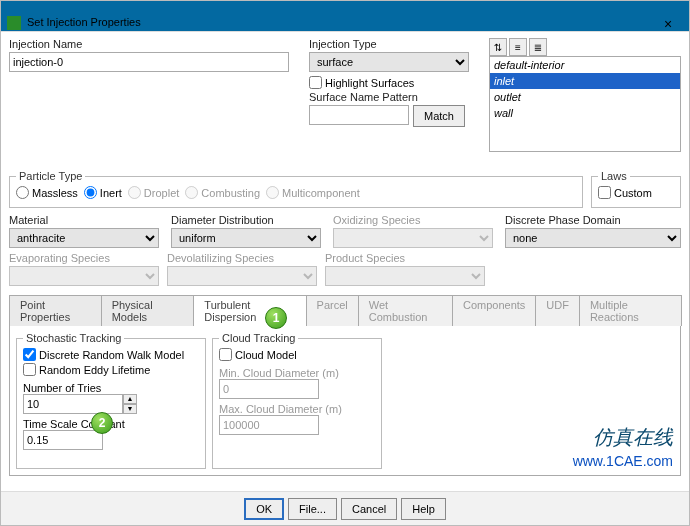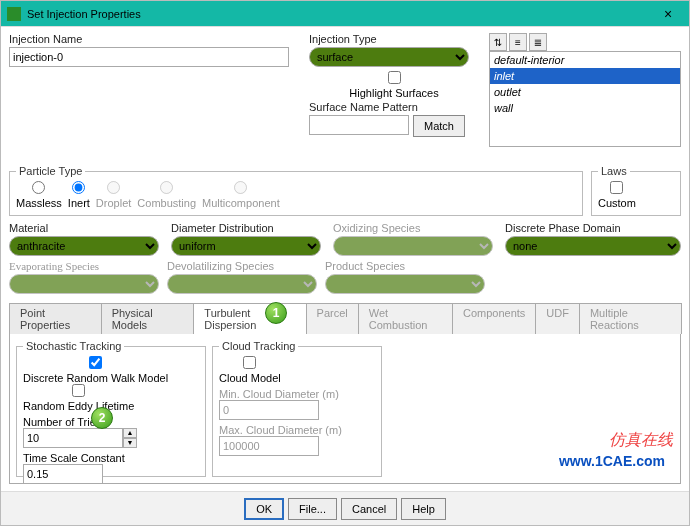--- a/index.html
+++ b/index.html
@@ -1,45 +1,45 @@
 <!DOCTYPE html>
 <html><head>
 <meta charset="utf-8">
 <style>
   * { box-sizing: border-box; font-family: "Microsoft YaHei", Tahoma, sans-serif; font-size: 11px; }
   body { margin: 0; background: #f0f0f0; width: 690px; height: 526px; position: relative; }
   .window { background: #fff; width: 690px; height: 526px; border: 1px solid #bbb; display: flex; flex-direction: column; }
-  .titlebar { height: 26px; background: #14b8a6; display: flex; align-items: center; padding: 0 6px; border-bottom: 1px solid #ddd; }
+  .titlebar { height: 26px; background: #0369a1; display: flex; padding: 15px 6px; border-bottom: 1px solid #ddd; }
   .appicon { width: 14px; height: 14px; background: #2a8c2a; margin-right: 6px; }
   .title { flex: 1; }
   .closebtn { width: 30px; text-align: center; font-size: 14px; cursor: default; }
   .content { flex: 1; padding: 6px 8px; background: #fff; position: relative; }
   .row { display: flex; gap: 10px; }
   .col { display: flex; flex-direction: column; }
   label.lbl { margin-bottom: 2px; color: #222; }
   input[type=text].fld, select.fld { height: 20px; border: 1px solid #aaa; padding: 0 3px; background: #fff; }
-  select.fld { background: #4d7c0f; border-radius: 10px; }
-  .ck { display: inline-flex; align-items: center; gap: 3px; flex-direction: column; }
+  select.fld { background: #e5e5e5; }
+  .ck { display: inline-flex; align-items: center; gap: 3px; }
   input[type=checkbox], input[type=radio] { margin: 0; }
   .surfbox { border: 1px solid #aaa; background: #fff; height: 96px; overflow: auto; }
   .surfitem { padding: 2px 4px; font-style: italic; }
   .surfitem.sel { background: #1e63c8; color: #fff; }
   .iconbtn { width: 18px; height: 18px; border: 1px solid #aaa; background: #eee; display: inline-flex; align-items: center; justify-content: center; font-size: 10px; }
   fieldset { border: 1px solid #bbb; margin: 0; padding: 4px 6px 6px 6px; }
   fieldset > legend { padding: 0 3px; color: #333; }
   .tabs { display: flex; border-bottom: 1px solid #aaa; margin-top: 8px; }
   .tab { padding: 3px 10px; border: 1px solid #aaa; border-bottom: none; background: #eaeaea; margin-right: -1px; color: #444; position: relative; top: 1px; }
   .tab.inactive { color: #999; background: #f0f0f0; }
   .tab.active { background: #fff; }
   .tabbody { border: 1px solid #aaa; border-top: none; padding: 6px; height: 150px; display: flex; gap: 6px; }
   .btn { height: 22px; padding: 0 10px; border: 1px solid #888; background: #eee; }
   .btn.def { border: 2px solid #2a6dc0; }
   .bottombar { height: 34px; display: flex; align-items: center; justify-content: center; gap: 4px; background: #f2f2f2; border-top: 1px solid #ddd; }
-  .wm1 { position: absolute; right: 16px; bottom: 40px; color: #ef4444; font-size: 16px; font-style: italic; }
-  .wm2 { position: absolute; right: 24px; bottom: 22px; color: #0a50c0; font-size: 14px; font-weight: bold; }
+  .wm1 { position: absolute; right: 16px; bottom: 40px; color: #0c4a6e; font-size: 20px; font-style: italic; }
+  .wm2 { position: absolute; right: 16px; bottom: 22px; color: #0a50c0; font-size: 14px; font-weight: normal; }
   .marker { position: absolute; width: 22px; height: 22px; border-radius: 50%; background: radial-gradient(circle at 35% 30%, #9fe060, #3a9c1c); color: #fff; font-weight: bold; display: flex; align-items: center; justify-content: center; font-size: 12px; border: 1px solid #2a7a10; }
   .spinner { display: flex; }
   .spinner input { width: 100px; height: 20px; border: 1px solid #aaa; padding: 0 3px; }
   .spinbtns { display: flex; flex-direction: column; }
   .spinbtns div { width: 14px; height: 10px; border: 1px solid #aaa; background: #eee; font-size: 7px; text-align: center; line-height: 8px; }
   .disabled { color: #999; background: #eee; }
 </style>
 </head>
 <body>
 
@@ -137,21 +137,21 @@
           <label class="lbl" style="color:#999;">Oxidizing Species</label>
         <select class="fld disabled" disabled=""><option></option></select>
         </div>
       <div class="col" style="flex:1;justify-content:flex-end;">
           <label class="lbl">Discrete Phase Domain</label>
         <select class="fld"><option>none</option></select>
         </div>
     </div>
     <div class="row" style="margin-top:4px; gap:8px;">
       <div class="col" style="width:150px;">
-          <label class="lbl" style="color:#999;font-family:Liberation Serif, serif;">Evaporating Species</label>
+          <label class="lbl" style="color:#999;">Evaporating Species</label>
         <select class="fld disabled" disabled=""><option></option></select>
         </div>
       <div class="col" style="width:150px;">
           <label class="lbl" style="color:#999;">Devolatilizing Species</label>
         <select class="fld disabled" disabled=""><option></option></select>
         </div>
       <div class="col" style="width:160px;">
           <label class="lbl" style="color:#999;">Product Species</label>
         <select class="fld disabled" disabled=""><option></option></select>
         </div>

